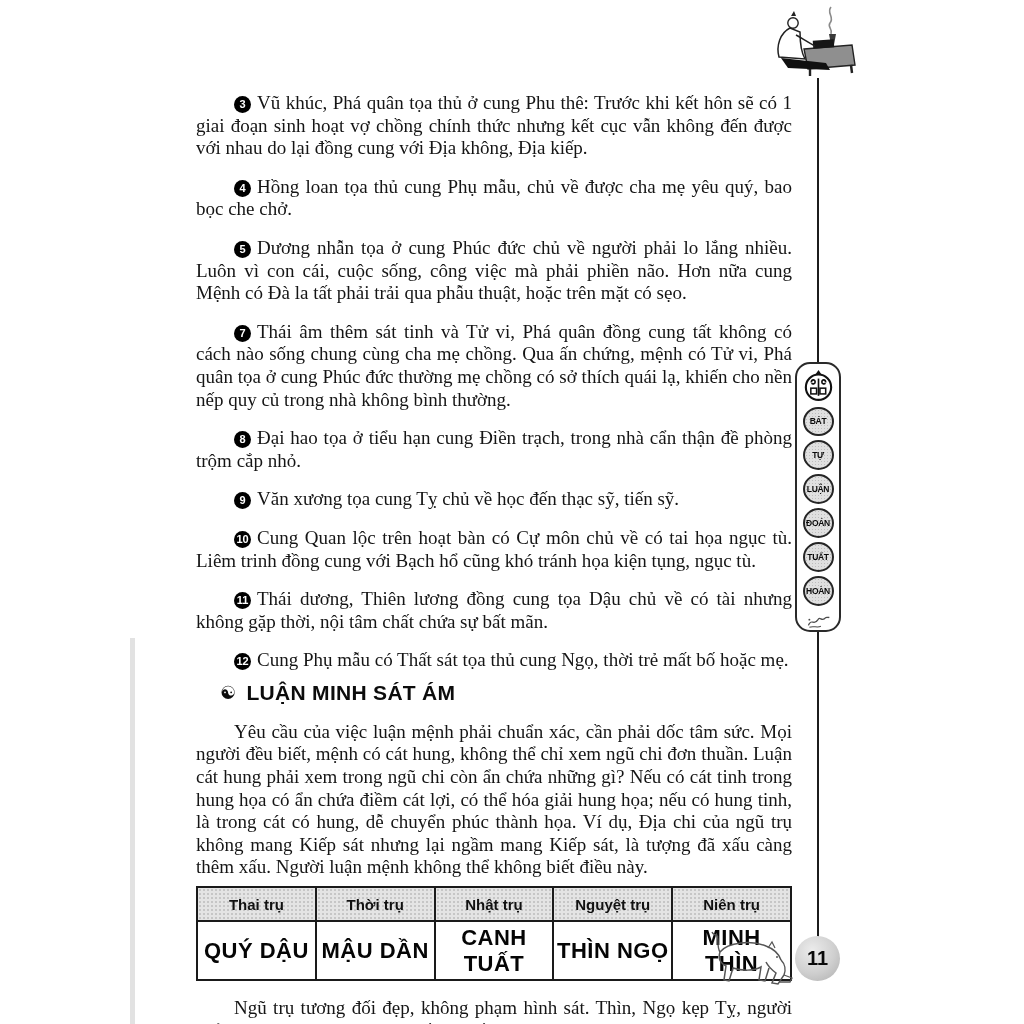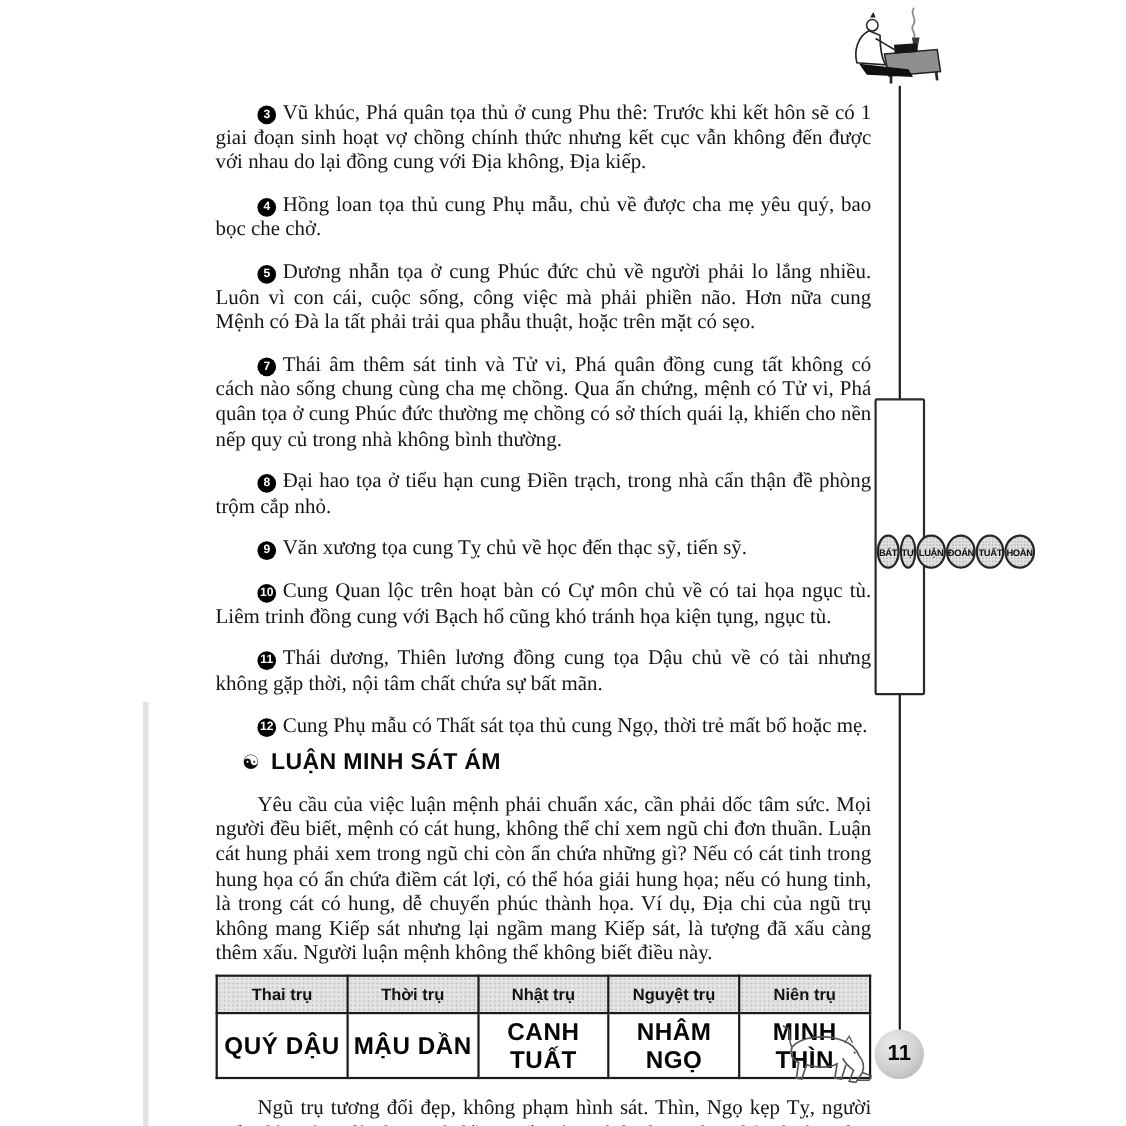--- a/index.html
+++ b/index.html
@@ -32,22 +32,22 @@
     font-family:"Liberation Sans",sans-serif;font-weight:bold;font-size:15px;
     color:#111;}
   table.pillars td{border:2px solid #1a1a1a;height:55px;text-align:center;
     font-family:"Liberation Sans",sans-serif;font-weight:bold;font-size:22px;
     letter-spacing:0.5px;color:#050505;}
   
   .vline{position:absolute;left:817px;top:78px;width:2px;height:860px;
     background:#1c1c1c;}
   .scholar{position:absolute;left:768px;top:2px;width:92px;height:80px;}
   .sidebar{position:absolute;left:795px;top:362px;width:46px;height:270px;
-    background:#fff;border:2.5px solid #2a2a2a;border-radius:2px;
-    box-sizing:border-box;display:flex;flex-direction:row;
+    background:#fff;border:2.5px solid #2a2a2a;border-radius:15px;
+    box-sizing:border-box;display:flex;flex-direction:column;
     align-items:center;padding-top:5px;text-align:center;}
   .tab{width:31px;height:31px;border-radius:50%;border:2px solid #252525;
     box-sizing:border-box;margin-top:4px;display:flex;align-items:center;
     justify-content:center;
     background-color:#e0e0e0;
     background-image:radial-gradient(#bdbdbd 0.7px, transparent 0.8px);
     background-size:3px 3px;
     font-family:"Liberation Sans",sans-serif;font-weight:bold;font-size:8.5px;
     letter-spacing:-0.3px;color:#0a0a0a;}
   .emblem{width:33px;height:35px;}
@@ -106,21 +106,21 @@
       <th>Thai trụ</th>
       <th>Thời trụ</th>
       <th>Nhật trụ</th>
       <th>Nguyệt trụ</th>
       <th>Niên trụ</th>
     </tr>
     <tr>
       <td>QUÝ DẬU</td>
       <td>MẬU DẦN</td>
       <td>CANH TUẤT</td>
-      <td>NHÂM NGỌ</td>
+      <td>THÌN NGỌ</td>
       <td>MINH THÌN</td>
     </tr>
   </tbody>
     </table>
 
   <p class="body">Ngũ trụ tương đối đẹp, không phạm hình sát. Thìn, Ngọ kẹp Tỵ, người tuổi Thìn có Tỵ là phạm Cô thần, Kiếp sát. Mệnh phạm phải chủ vô cùng đau khổ, trước giàu sau nghèo, gia bại nhân vong, cuối đời chán nản.</p>
 </div>
 
 <div class="sidebar">
   <svg class="emblem" viewBox="0 0 33 35">

